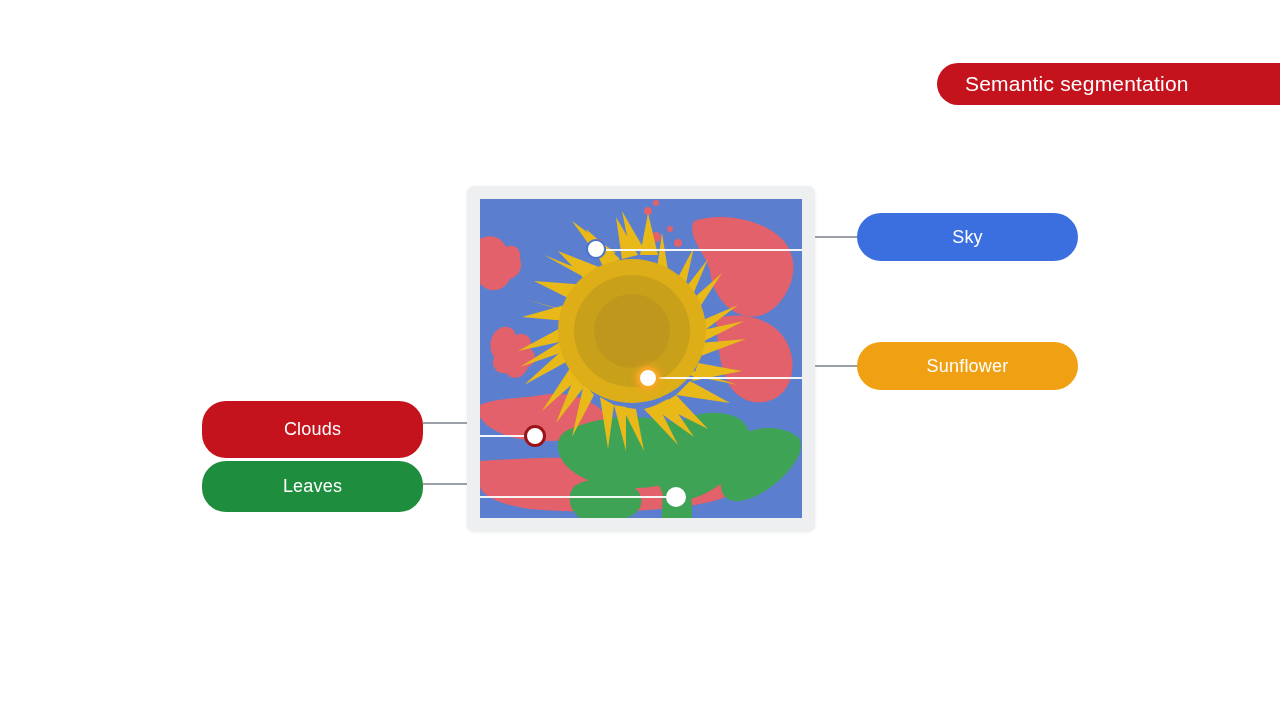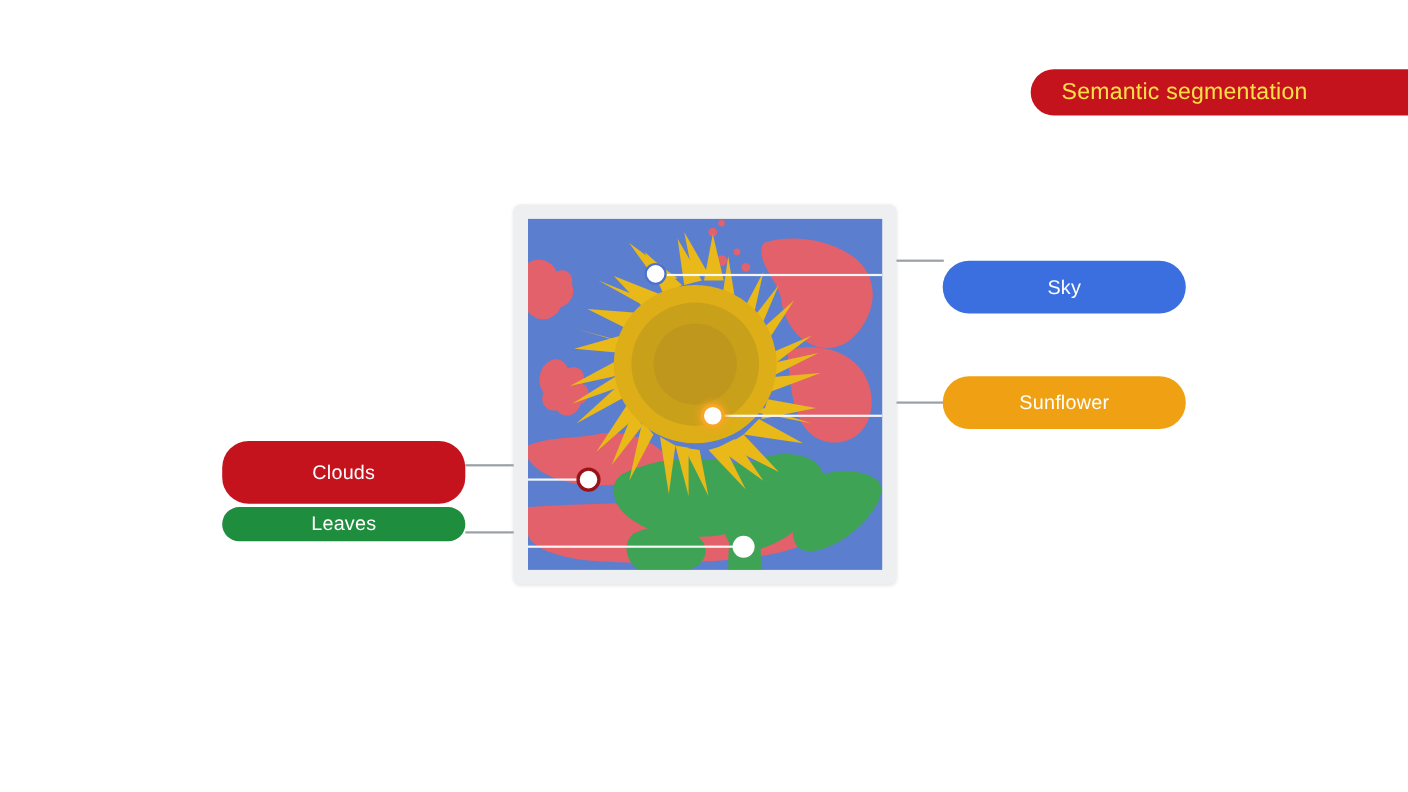--- a/index.html
+++ b/index.html
@@ -25,21 +25,21 @@
     height: 42px;
     padding: 0 34px 0 28px;
     display: flex;
     align-items: center;
     background: #C5131E;
     border-radius: 21px 0 0 21px;
     width: 343px;
     box-sizing: border-box;
   }
   .title-banner .title-text {
-    color: #fde047;
+    color: #ffffff;
     font-size: 21px;
     letter-spacing: 0.2px;
     white-space: nowrap;
   }
 
   
   .image-card {
     position: absolute;
     left: 467px;
     top: 186px;
@@ -92,24 +92,24 @@
     display: flex;
     align-items: center;
     justify-content: center;
     border-radius: 24px;
     color: #ffffff;
     font-size: 18px;
     letter-spacing: 0.2px;
     white-space: nowrap;
     box-sizing: border-box;
   }
-  .pill-sky       { left: 857px; top: 213px; width: 221px; height: 48px; background: #3B6FE0; margin-top: 24px; }
+  .pill-sky       { left: 857px; top: 213px; width: 221px; height: 48px; background: #3B6FE0; }
   .pill-sunflower { left: 857px; top: 342px; width: 221px; height: 48px; background: #F0A013; text-align: right; }
   .pill-clouds    { left: 202px; top: 401px; width: 221px; height: 57px; background: #C5131E; text-align: center; }
-  .pill-leaves    { left: 202px; top: 461px; width: 221px; height: 31px; background: #1E8E3E; }
+  .pill-leaves    { left: 202px; top: 461px; width: 221px; height: 51px; background: #1E8E3E; }
 </style>
 </head>
 <body>
 
 <div id="stage">
 
   <div class="title-banner">
     <span class="title-text">Semantic segmentation</span>
   </div>
 

